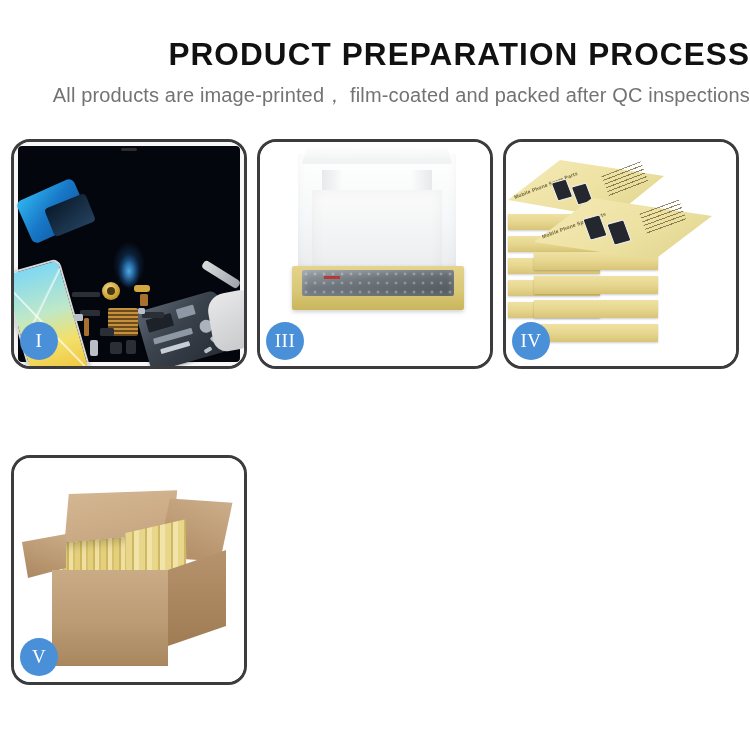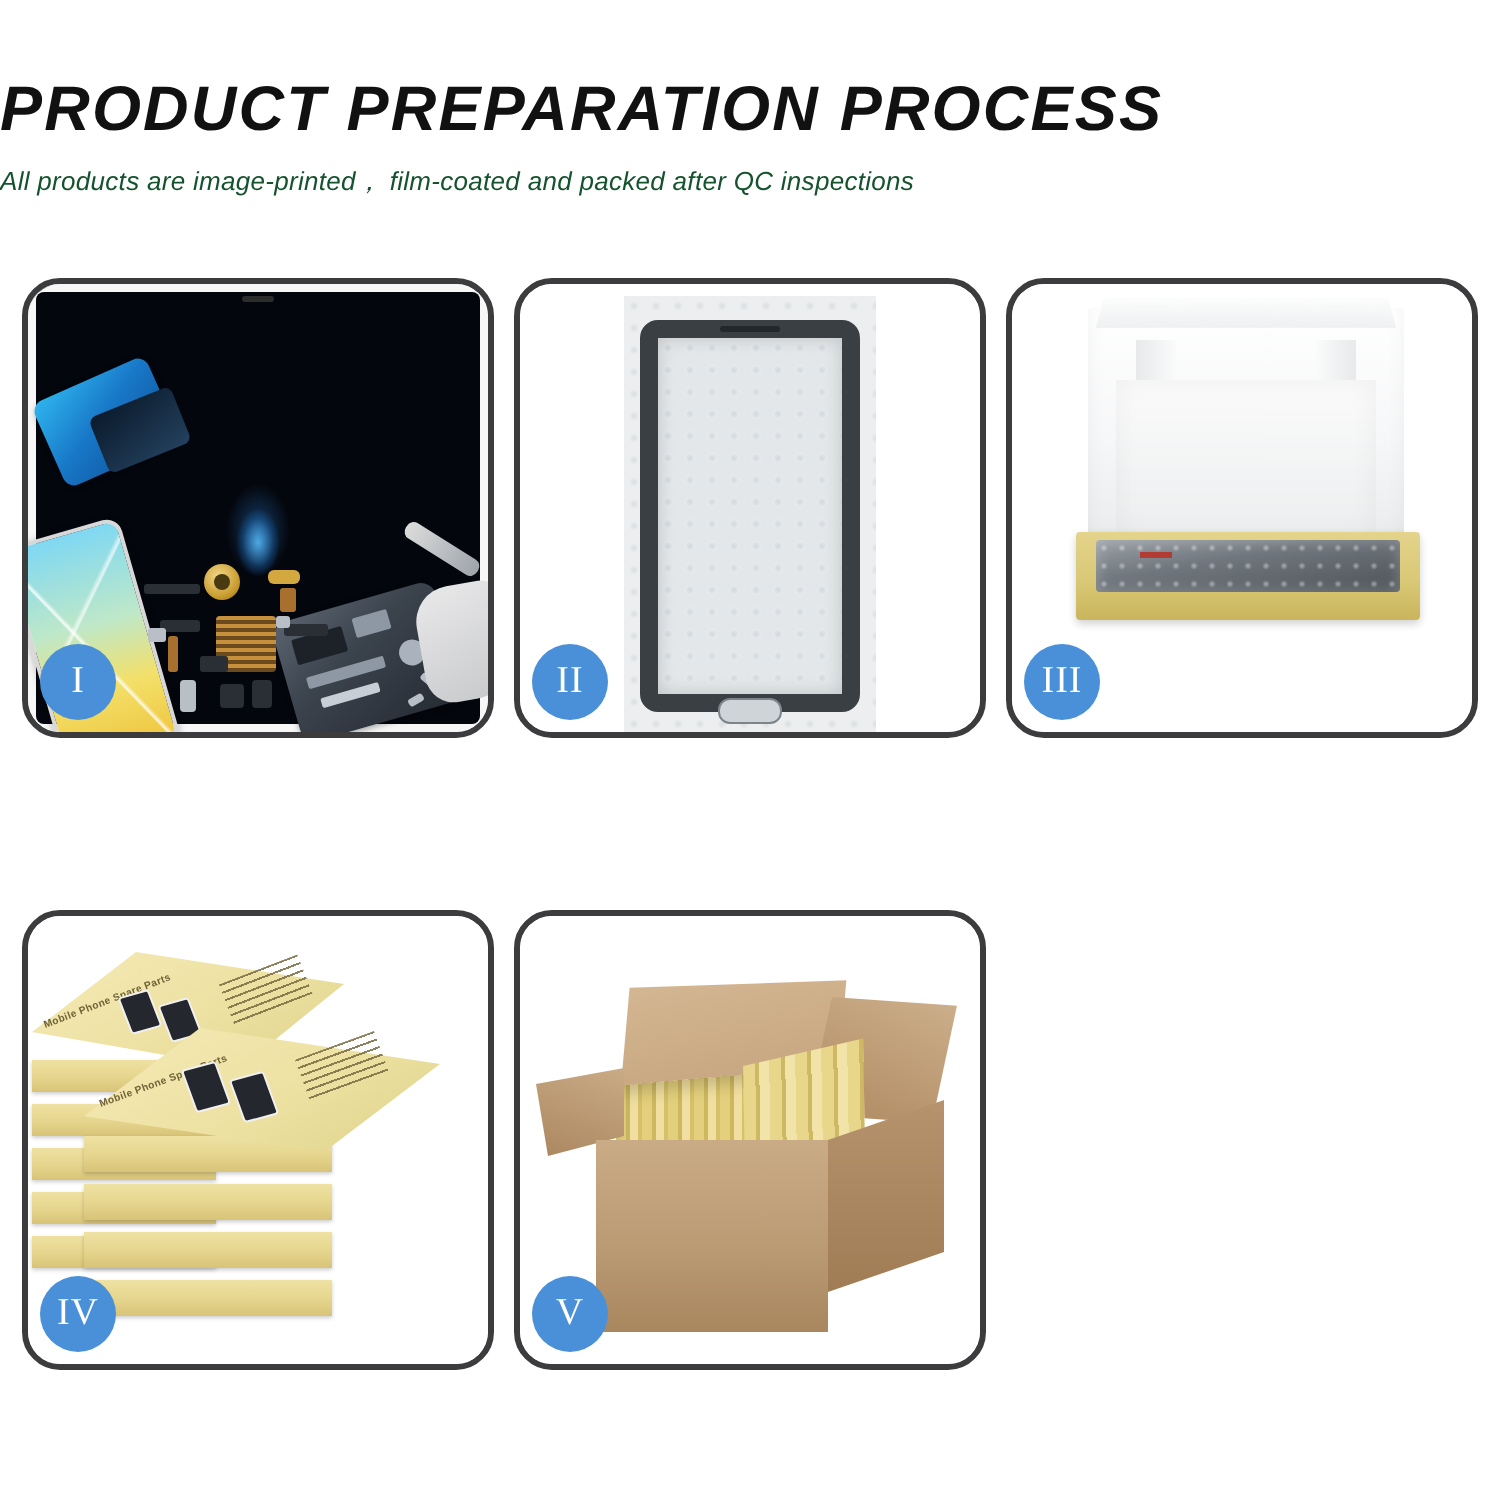--- a/index.html
+++ b/index.html
@@ -9,37 +9,37 @@
     font-family: "Liberation Sans", sans-serif;
     overflow: hidden;
   }
   #page {
     position: relative;
     width: 750px; height: 750px;
     background: #ffffff;
   }
 
   
-  .header { position: absolute; top: 0; left: 0; width: 750px; text-align: left; font-style: italic; }
+  .header { position: absolute; top: 0; left: 0; width: 750px; text-align: right; }
   .title {
     margin: 0;
     padding-top: 38px;
     font-size: 31.5px;
     font-weight: bold;
     letter-spacing: 1.1px;
     color: #111111;
     font-family: "Liberation Sans", sans-serif;
     line-height: 1.05;
     white-space: nowrap;
   }
   .subtitle {
     margin: 0;
     padding-top: 11px;
-    font-size: 13px;
-    color: #14532d;
+    font-size: 20px;
+    color: #737373;
     letter-spacing: 0.15px;
     white-space: nowrap;
     font-family: "Liberation Sans", sans-serif;
   }
 
   
   .grid {
     position: absolute;
     left: 11px; top: 139px;
     width: 728px; height: 546px;
@@ -426,31 +426,20 @@
         <div class="chip light" style="left:76px;top:198px;width:8px;height:16px;border-radius:2px;"></div>
         <div class="chip" style="left:86px;top:186px;width:14px;height:8px;"></div>
         <div class="chip light" style="left:196px;top:196px;width:8px;height:4px;transform:rotate(40deg);"></div>
         <div class="chip light" style="left:190px;top:206px;width:8px;height:4px;transform:rotate(-30deg);"></div>
         <div class="tool"></div>
         <div class="hand"></div>
       </div>
       <div class="badge">I</div>
     </div>
 
-    <div class="panel">
-      <div class="photo">
-        <div class="p2-bg"></div>
-        <div class="bubblewrap">
-          <div class="screen2">
-            <div class="home2"></div>
-          </div>
-        </div>
-      </div>
-      <div class="badge">II</div>
-    </div>
 
     <div class="panel">
       <div class="photo">
         <div class="p3-bg"></div>
         <div class="foam-lid">
           <div class="foam-wing-l"></div>
           <div class="foam-wing-r"></div>
         </div>
         <div class="box3">
           <div class="box3-inner">

